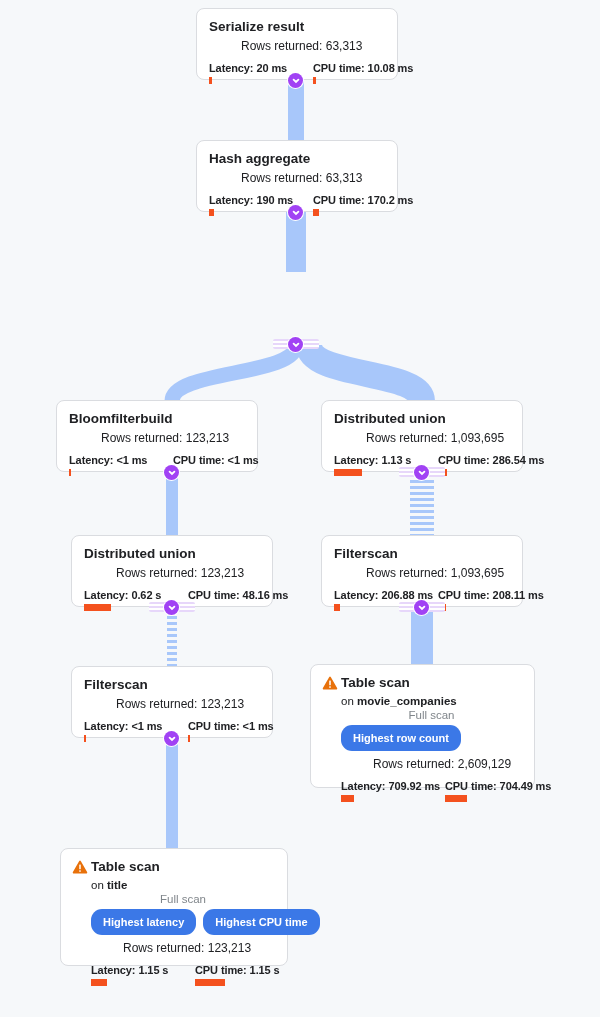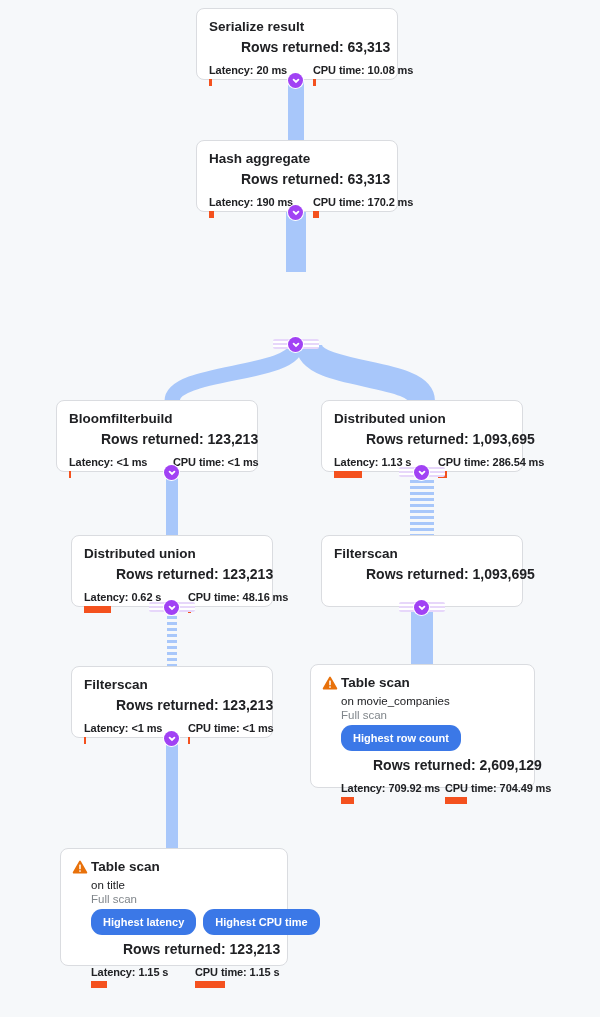--- a/index.html
+++ b/index.html
@@ -6,24 +6,24 @@
   .canvas{
     position:relative;width:600px;height:1017px;background:#f6f8fa;
     font-family:"Liberation Sans",sans-serif;color:#202124;overflow:hidden;
   }
   .node{
     position:absolute;background:#fff;border:1px solid #dadce0;border-radius:8px;
     box-sizing:border-box;padding:10px 12px;z-index:1;
   }
   .node.scan{padding-left:30px;}
   .title{font-size:13.5px;font-weight:bold;margin-bottom:5px;white-space:nowrap;}
-  .line{font-size:14px;font-weight:bold;margin-bottom:3px;white-space:nowrap;padding-left:32px;}
+  .line{font-size:12px;font-weight:normal;margin-bottom:3px;white-space:nowrap;padding-left:32px;}
   .online{font-size:11.5px;margin-bottom:2px;white-space:nowrap;}
-  .online .tbl{font-weight:normal;}
-  .muted{font-size:11.5px;color:#80868b;margin-bottom:4px;white-space:nowrap;}
+  .online .tbl{font-weight:bold;}
+  .muted{font-size:11.5px;color:#80868b;margin-bottom:4px;white-space:nowrap;text-align:center;}
   .badges{display:flex;gap:7px;margin:2px 0 6px;}
   .badge{
     background:#3b78e7;color:#fff;font-size:11px;font-weight:bold;
     padding:7px 12px;border-radius:11px;white-space:nowrap;line-height:12px;
   }
   .stats{display:flex;margin-top:9px;}
   .stat{font-size:11px;font-weight:bold;white-space:nowrap;letter-spacing:-0.1px;}
   .stat.first{width:90px;margin-right:14px;flex-shrink:0;}
   .bar{height:7px;background:#f4511e;margin-top:3px;min-width:2px;}
   .edge{position:absolute;background:#a8c7fa;z-index:0;}
@@ -134,20 +134,30 @@
       <div class="stat">
         <div>CPU time: 48.16 ms</div>
         <div class="bar" style="width: 3px;"></div>
       </div>
     </div>
   </div>
 
   <div class="node" style="left:321px;top:535px;width:202px;height:72px">
     <div class="title">Filterscan</div>
     <div class="line">Rows returned: 1,093,695</div>
+    <div class="stats">
+      <div class="stat first">
+        <div>Latency: 206.88 ms</div>
+        <div class="bar" style="width: 6px;"></div>
+      </div>
+      <div class="stat">
+        <div>CPU time: 208.11 ms</div>
+        <div class="bar" style="width: 8px;"></div>
+      </div>
+    </div>
   </div>
 
   <div class="node" style="left:71px;top:666px;width:202px;height:72px">
     <div class="title">Filterscan</div>
     <div class="line">Rows returned: 123,213</div>
     <div class="stats">
       <div class="stat first">
         <div>Latency: &lt;1 ms</div>
         <div class="bar" style="width: 2px;"></div>
       </div>

